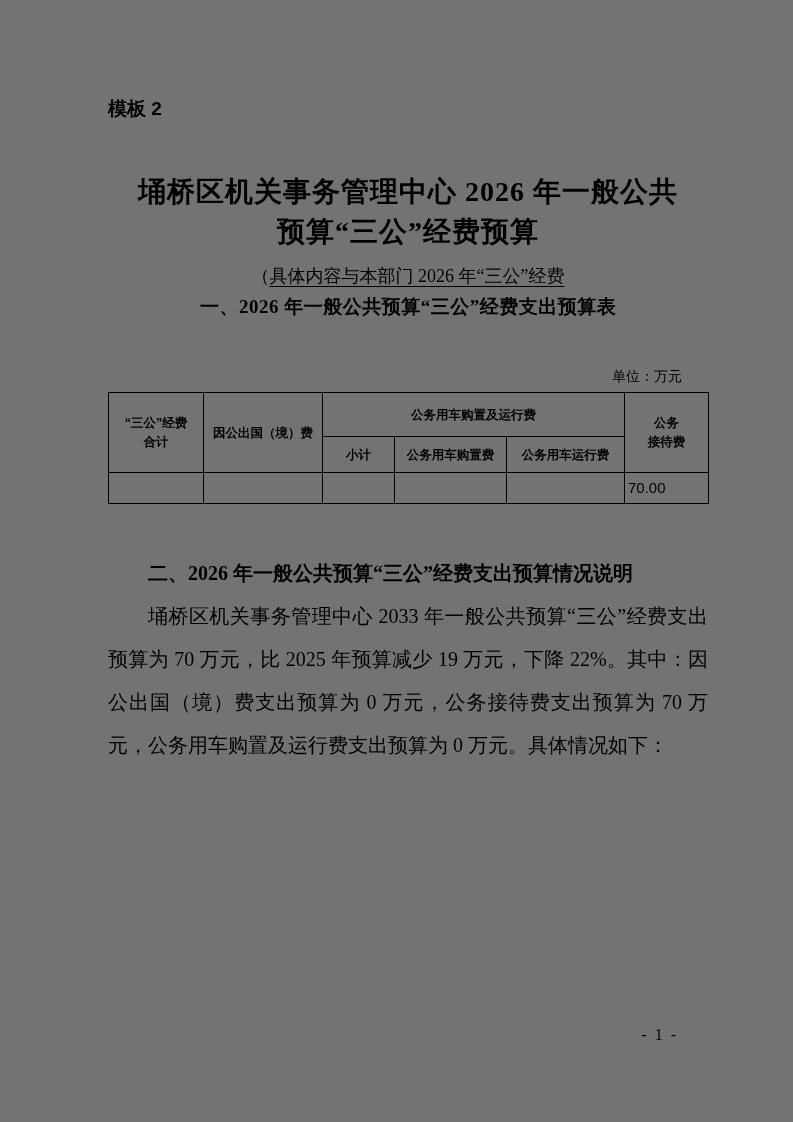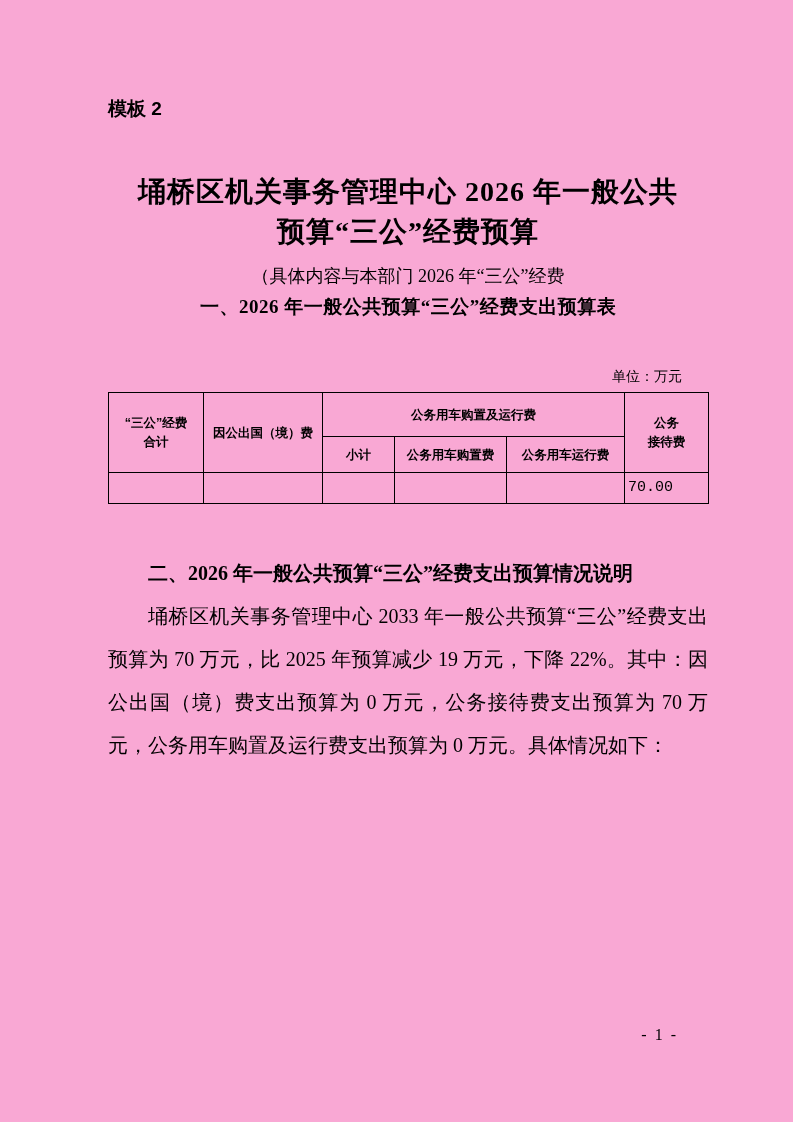--- a/index.html
+++ b/index.html
@@ -1,21 +1,21 @@
 <!DOCTYPE html>
 <html><head>
 <meta charset="utf-8">
 <style>
   * { margin:0; padding:0; box-sizing:border-box; }
   html,body { background:#ffffff; }
   .page {
     position:relative;
     width:793px; height:1122px;
     margin:0 auto;
-    background:#f9a8d4;
+    background:#737373;
     color:#000;
     font-family:"Liberation Serif","DejaVu Serif",serif;
     overflow:hidden;
   }
   .content {
     padding:96px 85px 0 108px; 
   }
   .template-label {
     font-family:"Liberation Sans","DejaVu Sans",sans-serif;
     font-weight:bold;
@@ -29,21 +29,21 @@
     line-height:40px;
     letter-spacing:1px;
   }
   .doc-title .title-line { display:block; }
   .doc-note {
     margin-top:6px;
     text-align:center;
     font-size:18px;
     line-height:36px;
   }
-  .doc-note .u { text-underline-offset:4px;margin-top:42px; }
+  .doc-note .u { text-decoration:underline; text-underline-offset:4px;margin-top:42px; }
   .section1-title {
     text-align:center;
     font-weight:bold;
     font-size:19px;
     letter-spacing:0.5px;
   }
   .unit-label {
     margin-top:48px;
     text-align:right;
     padding-right:26px;
@@ -62,21 +62,21 @@
     font-family:"Liberation Sans","DejaVu Sans",sans-serif;
     font-weight:bold;
     font-size:12.5px;
     line-height:18px;
     padding:2px;
   }
   .budget-table tr.hdr-top td { height:44px; }
   .budget-table tr.hdr-sub td { height:36px; }
   .budget-table tr.data-row td {
     height:31px;
-    font-family:Liberation Mono, monospace;
+    font-family:Liberation Sans, sans-serif;
     font-weight:normal;
     font-size:15px;
     text-align:left;
     padding-left:3px;
     margin-top:43px;
   }
   .two-line div { line-height:19px; }
   .body-text {
     margin-top:48px;
     font-size:20px;

